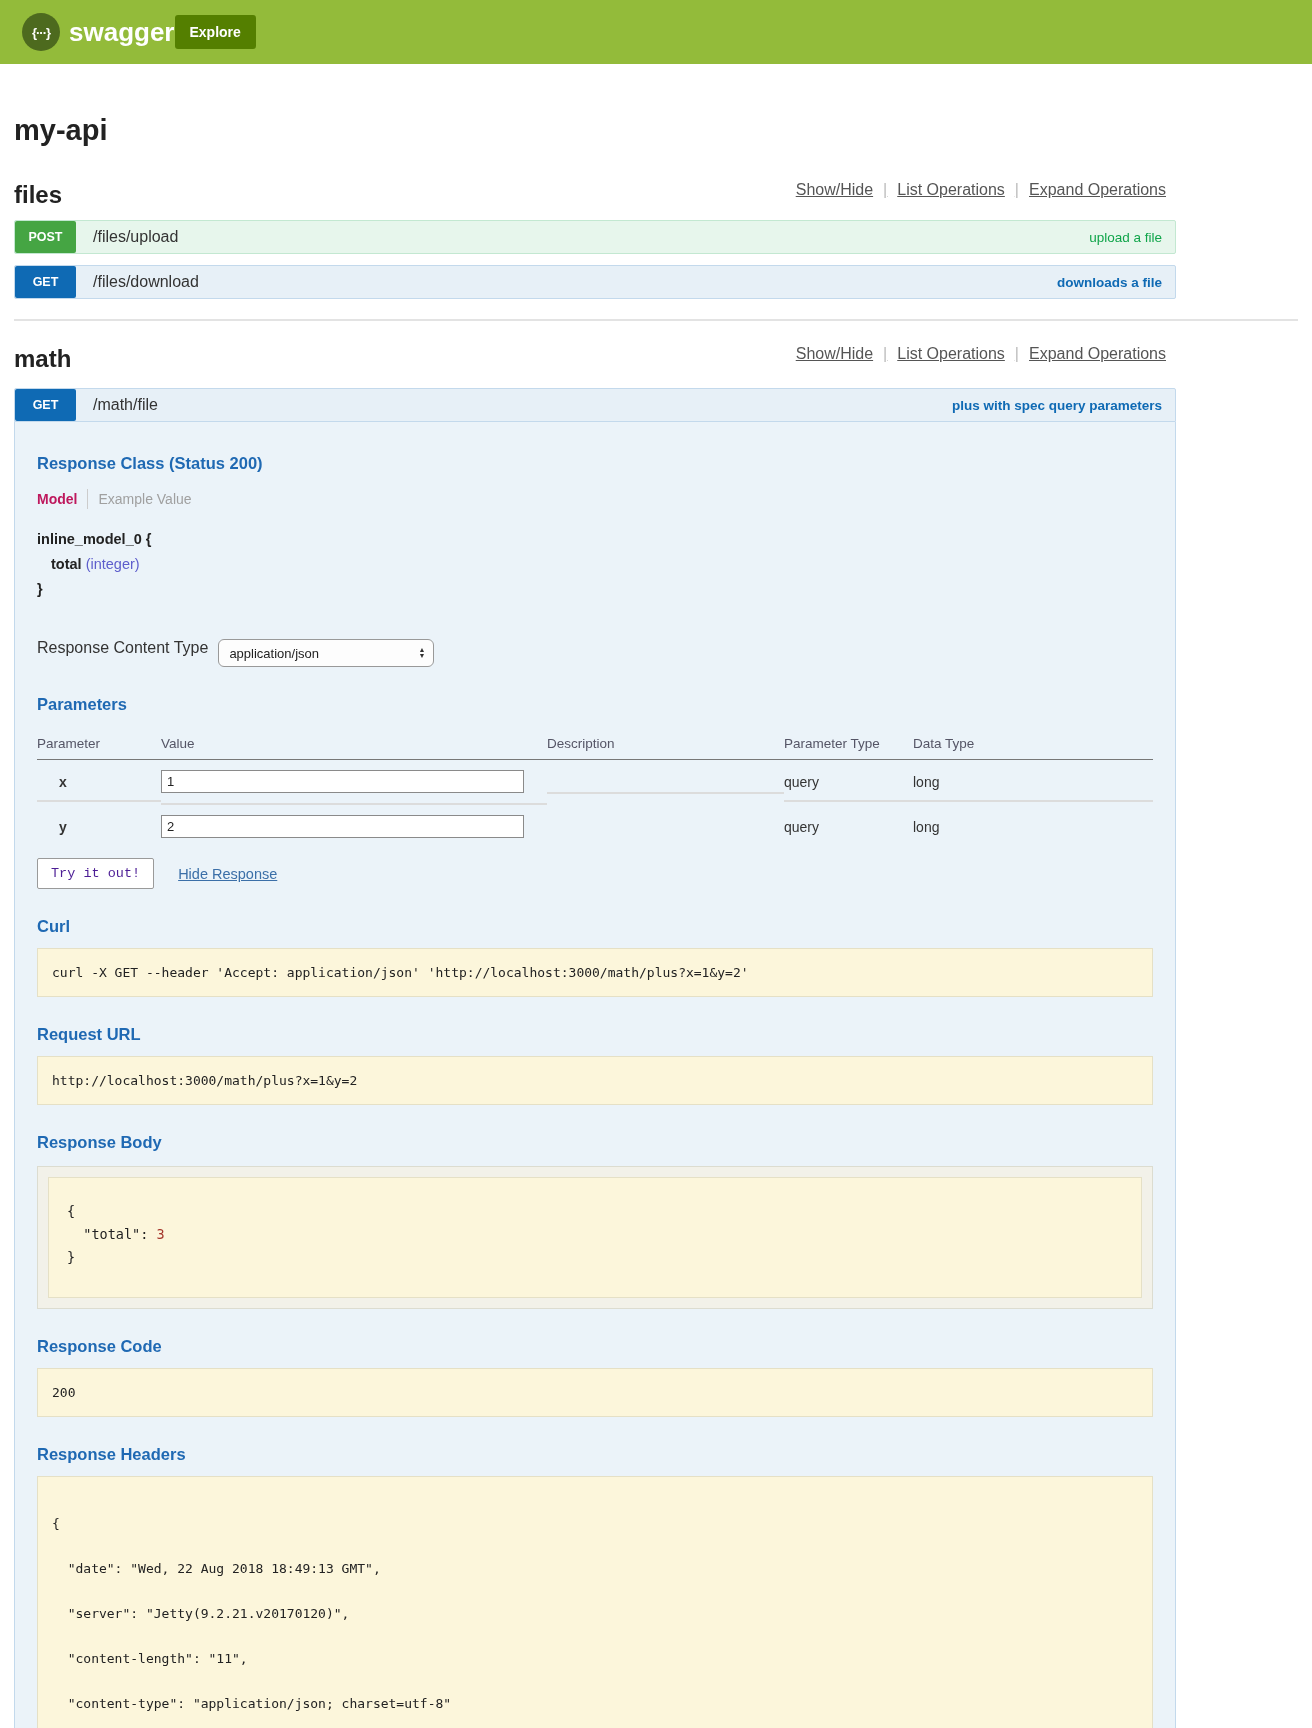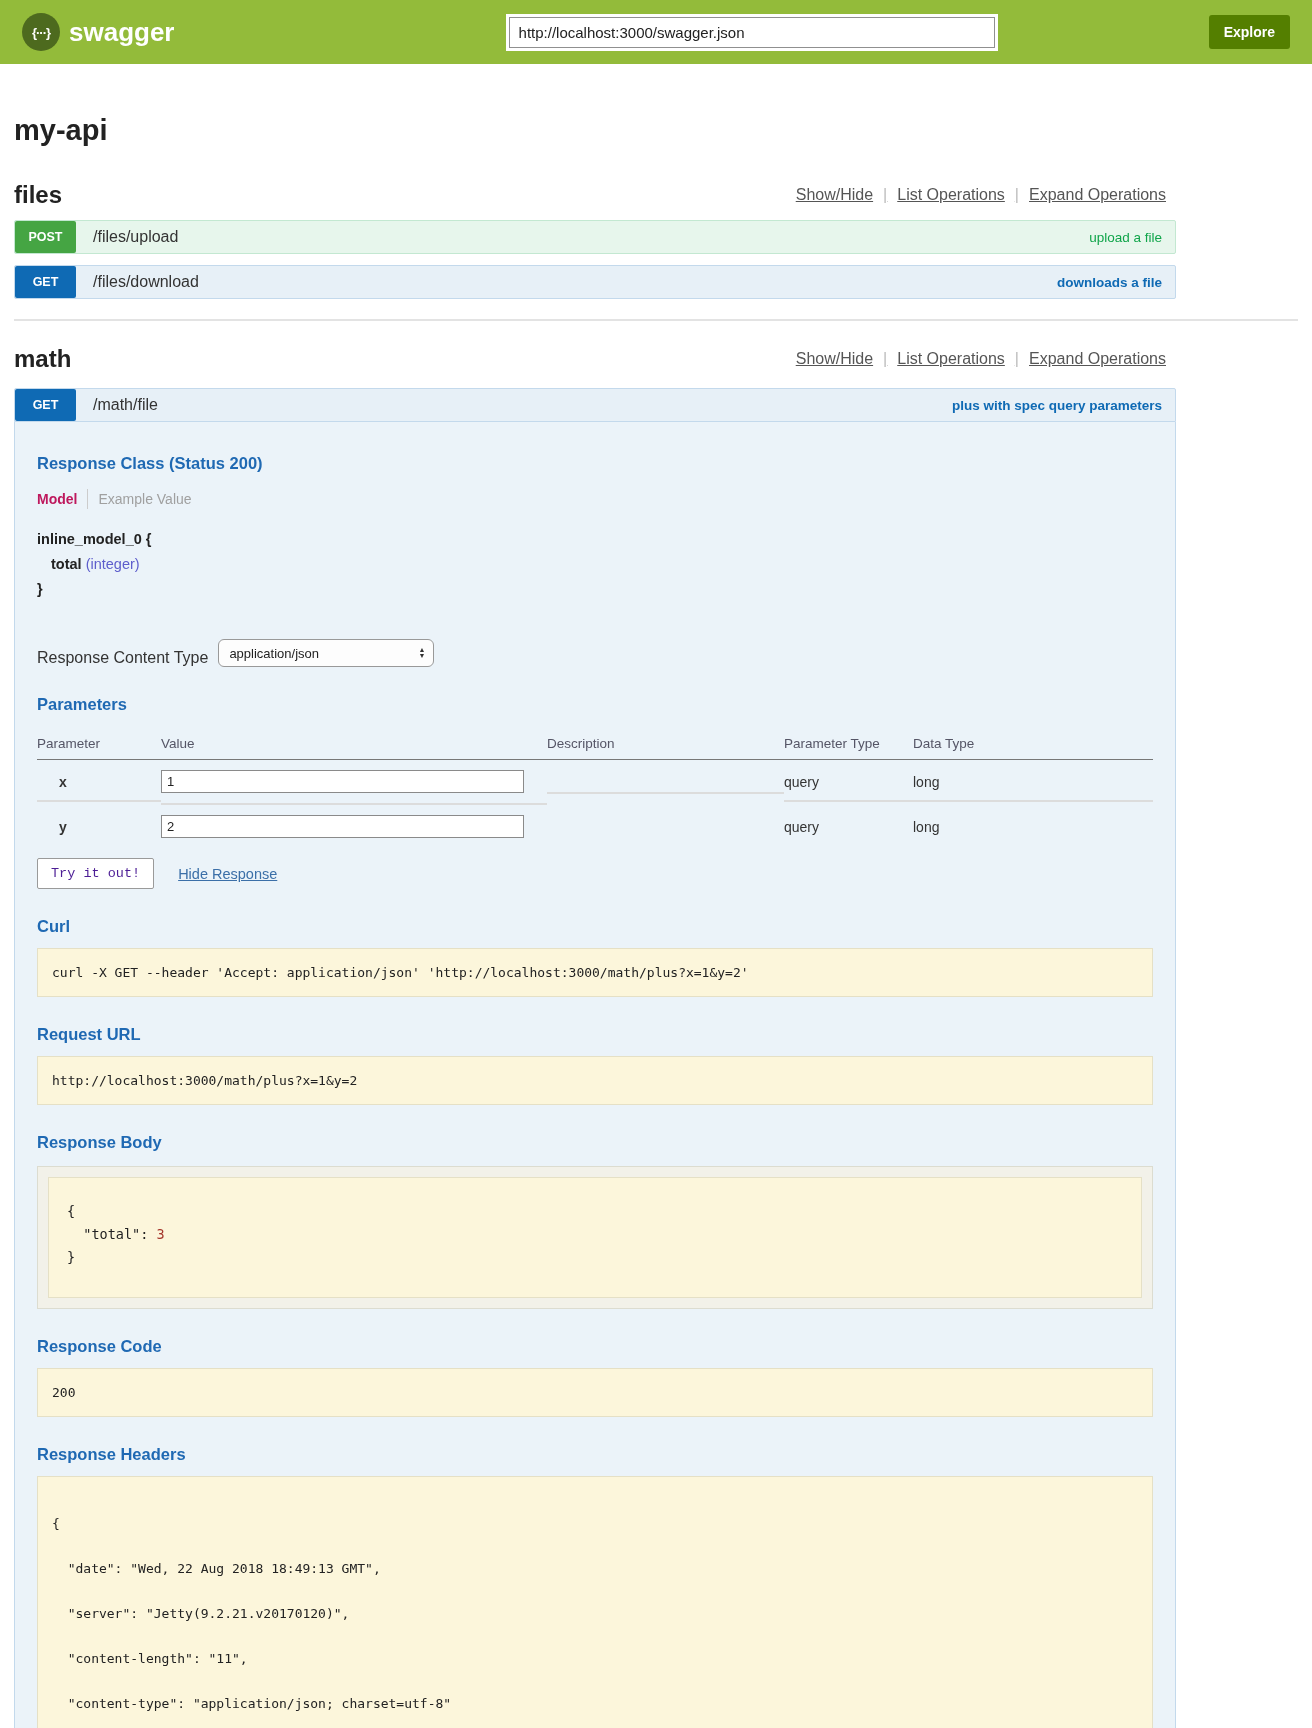--- a/index.html
+++ b/index.html
@@ -16,21 +16,21 @@
   .url-wrap { margin:0 auto; padding-left:120px; }
   .url-input { width:486px; height:31px; border:1px solid #909090; box-shadow:0 0 0 3px #ffffff;
                font-size:15px; padding:0 9px; font-family:"Liberation Sans",sans-serif; color:#222; }
   .explore-btn { background:#547f00; border:none; color:#fff; font-weight:bold; font-size:14px;
                  padding:9px 15px; border-radius:3px; cursor:pointer; }
 
   
   .container { width:1162px; margin-left:14px; }
   .api-title { font-size:29px; font-weight:bold; color:#222; margin:50px 0 34px 0; }
 
-  .section-head { display:flex; justify-content:space-between; align-items:center; margin-top:24px; }
+  .section-head { display:flex; justify-content:space-between; align-items:flex-start; margin-top:24px; }
   .section-title { font-size:24px; font-weight:bold; color:#222; }
   .section-controls { font-size:16px; color:#555; display:flex; align-items:center;text-decoration:underline; }
   .section-controls .ctl { padding:0 10px; cursor:pointer; }
   .section-controls .bar { color:#bbb; }
   .section-divider { border:none; border-top:2px solid #e3e3e3; margin:20px 0 0 0; width:1284px; }
 
   
   .op-row { display:flex; align-items:center; height:34px; margin-top:11px; border-radius:2px; border:1px solid; }
   .op-row.post { background:#e7f6ec; border-color:#c3e8d1; }
   .op-row.get  { background:#e7f0f7; border-color:#c3d9ec; }
@@ -53,21 +53,21 @@
   .model-tabs { display:flex; align-items:center; margin-top:16px; font-size:14px; }
   .tab-model { color:#be185d; font-weight:bold; }
   .tab-sep { width:1px; height:20px; background:#ccc; margin:0 10px; }
   .tab-example { color:#a0a0a0; cursor:pointer; }
 
   .model-sig { margin-top:22px; font-size:14.5px; color:#222; }
   .model-sig .b { font-weight:bold; }
   .model-sig .prop-line { margin:9px 0 9px 14px; }
   .prop-type { color:#5e5ecc; }
 
-  .rct-row { display:flex; align-items:flex-end; margin-top:42px; }
+  .rct-row { display:flex; align-items:flex-start; margin-top:42px; }
   .rct-label { font-size:16px; color:#333; margin-right:10px; }
   .fake-select { display:flex; align-items:center; justify-content:space-between; width:216px; height:28px;
                  background:#fdfdfd; border:1px solid #999; border-radius:6px; padding:0 8px 0 10px;
                  font-size:13px; color:#222; cursor:pointer; }
   .select-arrows { display:flex; flex-direction:column; line-height:6px; font-size:7px; color:#333; }
 
   
   .param-grid { display:grid; grid-template-columns:124px 386px 237px 129px auto; margin-top:16px;
                 font-size:14px; align-items:center; }
   .param-grid .hdr { color:#556; font-size:13.5px; padding:6px 0 8px 0; border-bottom:1px solid #777; }
@@ -93,23 +93,20 @@
   .hdr-box { line-height:15px; padding:9px 14px 16px 14px; }
 </style>
 </head>
 <body>
 
 <div class="topbar">
   <div class="logo">
     <span class="logo-circle">{···}</span>
     <span class="logo-text">swagger</span>
   </div>
-  <div class="url-wrap">
-    <input class="url-input" type="text" value="http://localhost:3000/swagger.json" style="">
-  </div>
   <button class="explore-btn">Explore</button>
 </div>
 
 <div class="container">
 
   <div class="api-title">my-api</div>
 
   <div class="section-head">
     <span class="section-title">files</span>
     <span class="section-controls">

